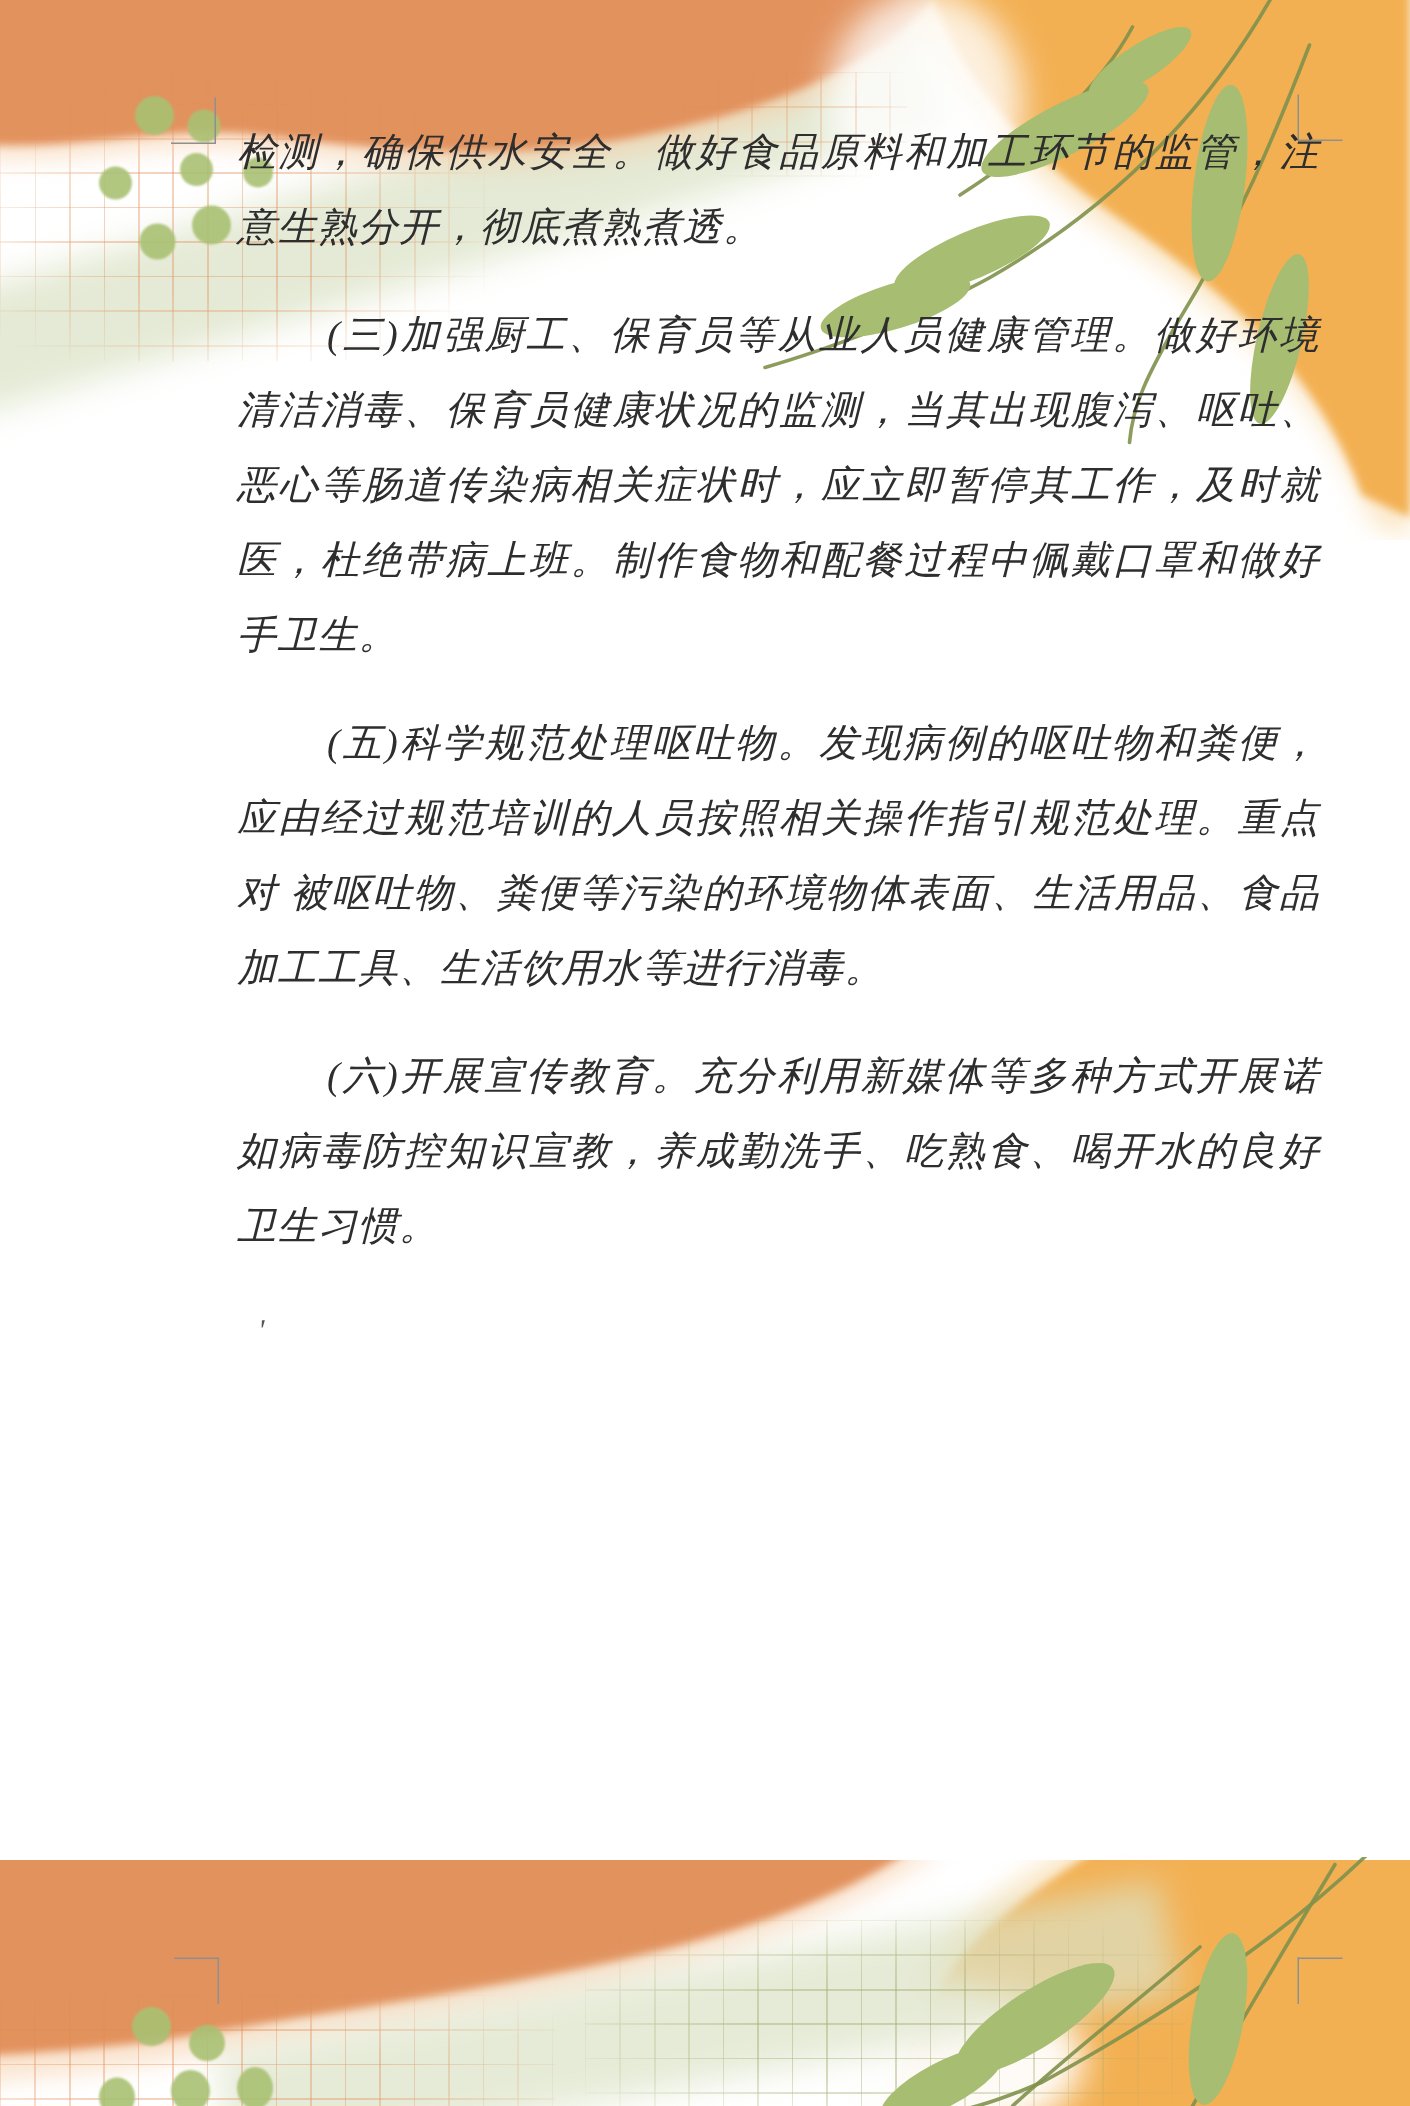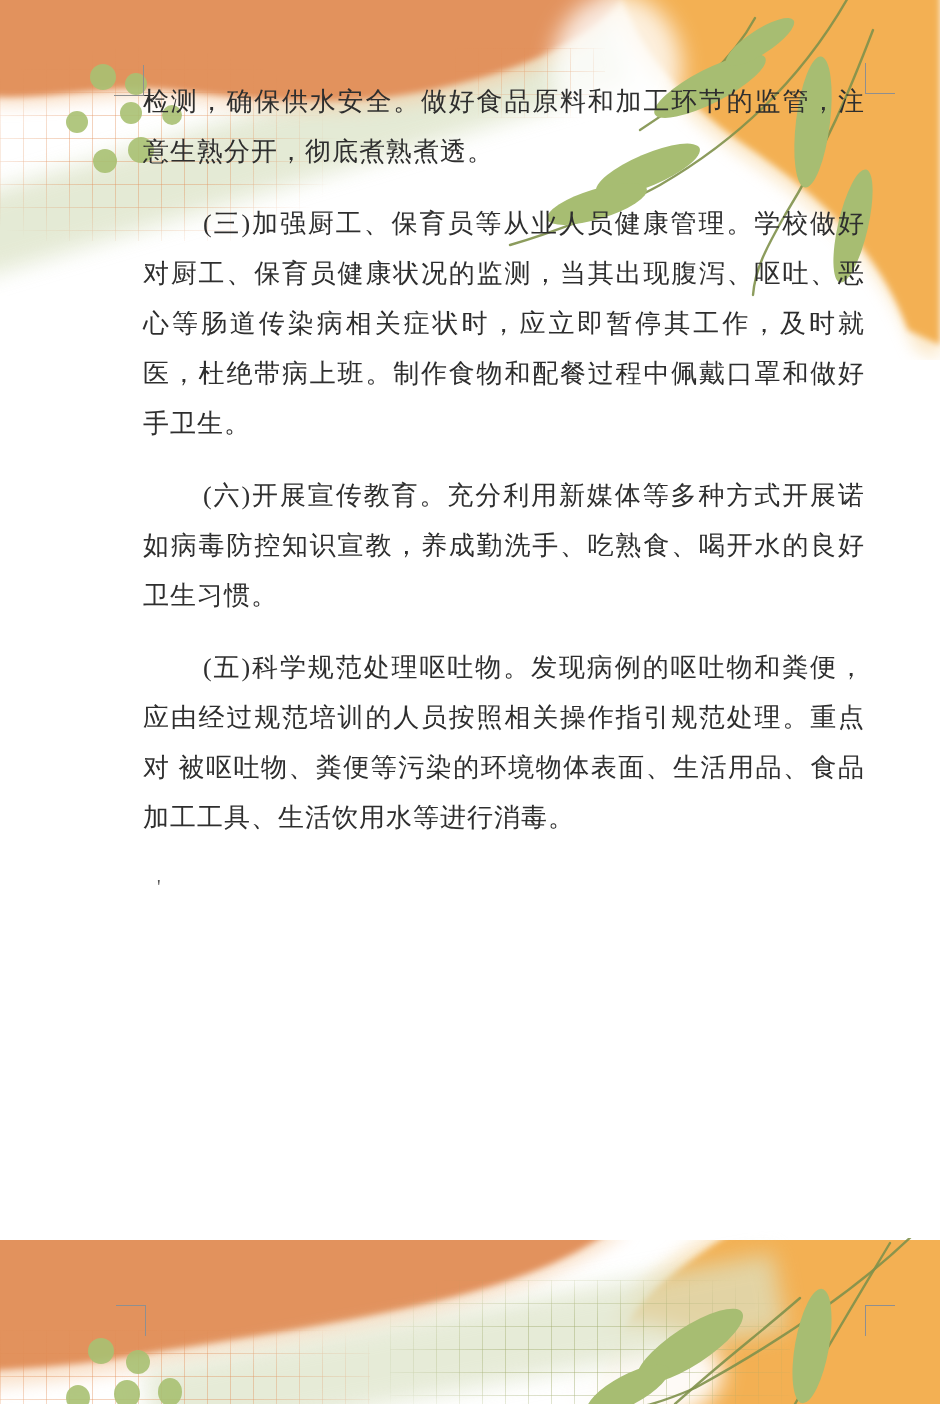--- a/index.html
+++ b/index.html
@@ -64,22 +64,23 @@
   .mark.br{left:865px;top:1305px;border-left:1px solid var(--corner-mark,#8f8f8f);border-top:1px solid var(--corner-mark,#8f8f8f);}
 
   .fill-orange{fill:var(--orange-brush,#e2925d);}
   .fill-orange-halo{fill:var(--orange-halo,#f5cba3);}
   .fill-yellow{fill:var(--yellow-brush,#f3b052);}
   .fill-yellow-halo{fill:var(--yellow-halo,#f7d193);}
   .fill-leaf{fill:var(--leaf-green,#a7bd72);}
   .stroke-stem{stroke:var(--leaf-stem,#7f914b);stroke-width:2.4;fill:none;opacity:.9;stroke-linecap:round;}
 
   .content{
-    position:absolute;left:143px;top:77px;width:722px;z-index:20;
+    position:absolute;left:158px;top:77px;width:722px;z-index:20;
     color:var(--text-color,#2e2e2e);
+    font-style:italic;
   }
   .content p{
     margin:0 0 22px 0;
     font-size:26px;line-height:50px;letter-spacing:1px;
     text-align:justify;text-align-last:left;
     word-break:break-all;
   }
   .content p.indent{text-indent:60px;}
   .stray{
     margin-top:30px;margin-left:14px;
@@ -167,19 +168,19 @@
     <ellipse class="fill-leaf" cx="88" cy="152" rx="46" ry="15" transform="rotate(-28 88 152)"></ellipse>
   </svg>
 
   <div class="mark tl"></div>
   <div class="mark tr"></div>
   <div class="mark bl"></div>
   <div class="mark br"></div>
 
   <div class="content">
     <p>检测，确保供水安全。做好食品原料和加工环节的监管，注意生熟分开，彻底煮熟煮透。</p>
-    <p class="indent">(三)加强厨工、保育员等从业人员健康管理。学校做好对厨工、保育员健康状况的监测，当其出现腹泻、呕吐、恶心等肠道传染病相关症状时，应立即暂停其工作，及时就医，杜绝带病上班。制作食物和配餐过程中佩戴口罩和做好手卫生。</p>
+    <p class="indent">(三)加强厨工、保育员等从业人员健康管理。做好环境清洁消毒、保育员健康状况的监测，当其出现腹泻、呕吐、恶心等肠道传染病相关症状时，应立即暂停其工作，及时就医，杜绝带病上班。制作食物和配餐过程中佩戴口罩和做好手卫生。</p>
+    <p class="indent">(五)科学规范处理呕吐物。发现病例的呕吐物和粪便，应由经过规范培训的人员按照相关操作指引规范处理。重点对 被呕吐物、粪便等污染的环境物体表面、生活用品、食品加工工具、生活饮用水等进行消毒。</p>
     <p class="indent">(六)开展宣传教育。充分利用新媒体等多种方式开展诺如病毒防控知识宣教，养成勤洗手、吃熟食、喝开水的良好卫生习惯。</p>
-    <p class="indent">(五)科学规范处理呕吐物。发现病例的呕吐物和粪便，应由经过规范培训的人员按照相关操作指引规范处理。重点对 被呕吐物、粪便等污染的环境物体表面、生活用品、食品加工工具、生活饮用水等进行消毒。</p>
     <div class="stray">'</div>
   </div>
 
 </div>
 
 </body></html>

